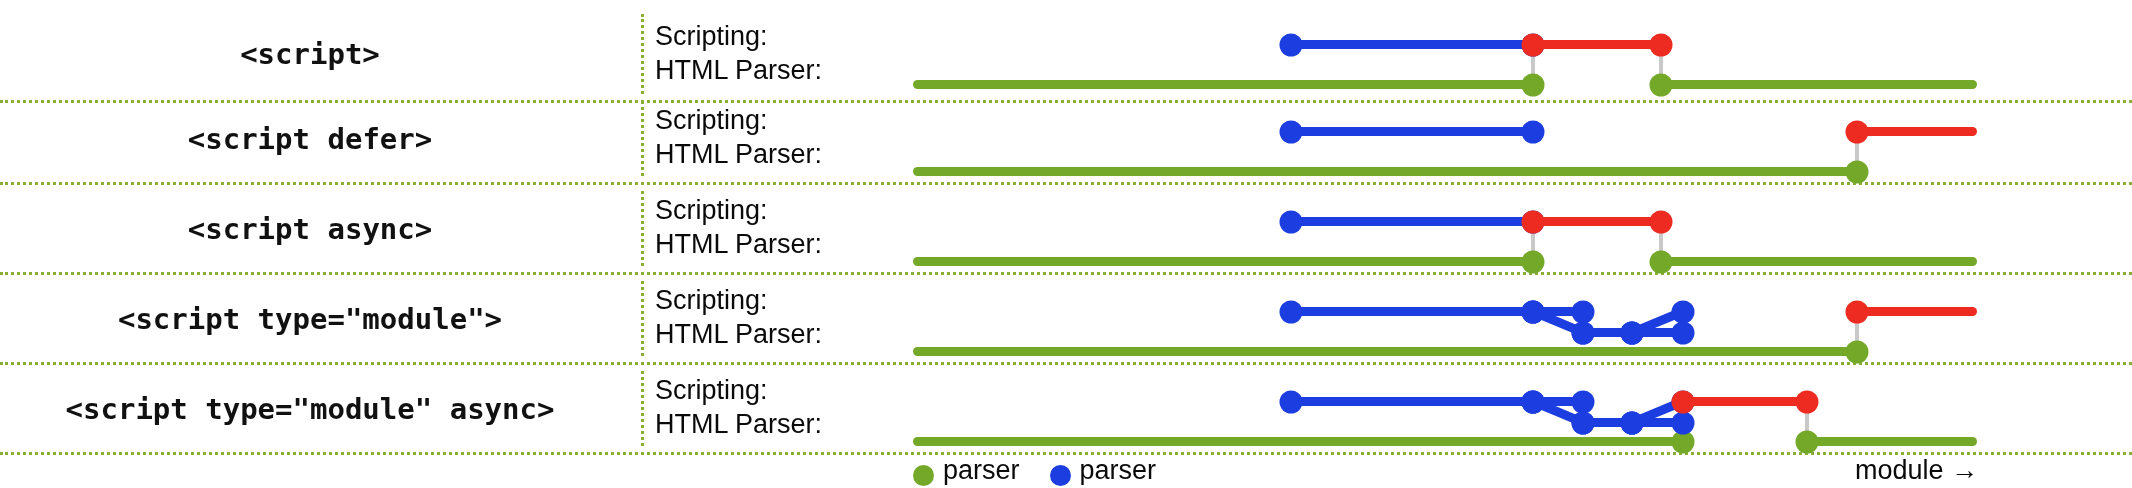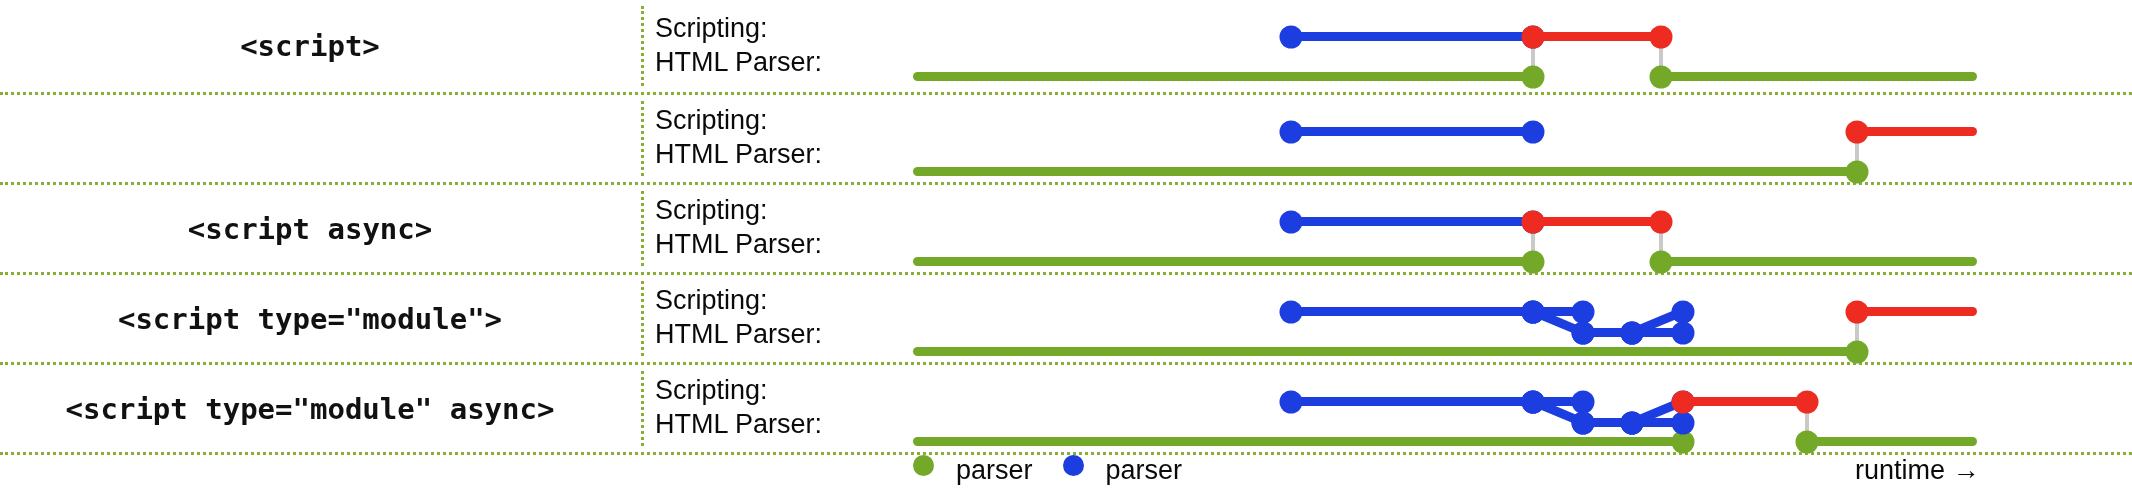--- a/index.html
+++ b/index.html
@@ -85,38 +85,38 @@
     border-radius: 5px;
   }
   .legend {
     position: absolute;
     display: flex;
     align-items: center;
     gap: 30px;
     font-size: 27px;
     color: #0a0a0a;
   }
-  .legend-item { display: flex; align-items: flex-start; gap: 22px; }
+  .legend-item { display: flex; align-items: flex-end; gap: 9px; }
   .legend-swatch {
     width: 21px; height: 21px; border-radius: 50%;
     display: inline-block;
   }
   .runtime {
     position: absolute;
     font-size: 27px;
     color: #0a0a0a;
     white-space: nowrap;
   }
 </style>
 </head>
 <body>
 
 <div id="board">
 
-  <div class="row first" style="top:0px; height:95px;">
+  <div class="row first" style="top:8px; height:95px;">
     <div class="row-label">&lt;script&gt;</div>
     <div class="vdivider"></div>
     <div class="lane-label" style="top:13px;">Scripting:</div>
     <div class="lane-label" style="top:47px;">HTML Parser:</div>
     <div class="lane-graphics">
         <div class="track green" style="left: 913px; width: 620px; top: 72px;"></div>
         <div class="track green" style="left: 1661px; width: 316px; top: 72px;"></div>
         <div class="connector" style="left: 1533px; top: 32px; height: 44px;"></div>
         <div class="dot green" style="left: 1533px; top: 76.5px;"></div>
         <div class="connector" style="left: 1661px; top: 32px; height: 44px;"></div>
@@ -124,20 +124,21 @@
         <div class="track blue" style="left: 1291px; width: 242px; top: 32px;"></div>
         <div class="dot blue" style="left: 1291px; top: 36.5px;"></div>
         <div class="dot blue" style="left: 1533px; top: 36.5px;"></div>
         <div class="track red" style="left: 1533px; width: 128px; top: 32px;"></div>
         <div class="dot red" style="left: 1533px; top: 36.5px;"></div>
         <div class="dot red" style="left: 1661px; top: 36.5px;"></div>
       </div>
   </div>
 
   <div class="row" style="top:95px; height:90px;">
+    <div class="row-label">&lt;script defer&gt;</div>
     <div class="vdivider"></div>
     <div class="lane-label" style="top:10px;">Scripting:</div>
     <div class="lane-label" style="top:44px;">HTML Parser:</div>
     <div class="lane-graphics">
         <div class="track green" style="left: 913px; width: 944px; top: 72px;"></div>
         <div class="connector" style="left: 1857px; top: 32px; height: 44px;"></div>
         <div class="dot green" style="left: 1857px; top: 76.5px;"></div>
         <div class="track blue" style="left: 1291px; width: 242px; top: 32px;"></div>
         <div class="dot blue" style="left: 1291px; top: 36.5px;"></div>
         <div class="dot blue" style="left: 1533px; top: 36.5px;"></div>
@@ -239,15 +240,15 @@
       <div class="legend-item">
         <span class="legend-swatch" style="background: rgb(116, 168, 41);"></span>
         <span>parser</span>
       </div>
       <div class="legend-item">
         <span class="legend-swatch" style="background: rgb(28, 62, 224);"></span>
         <span>parser</span>
       </div>
     </div>
 
-  <div class="runtime" style="left:1855px; top:455px;">runtime →</div>
+  <div class="runtime" style="left:1855px; top:455px;">module →</div>
 
 </div>
 
 </body></html>

